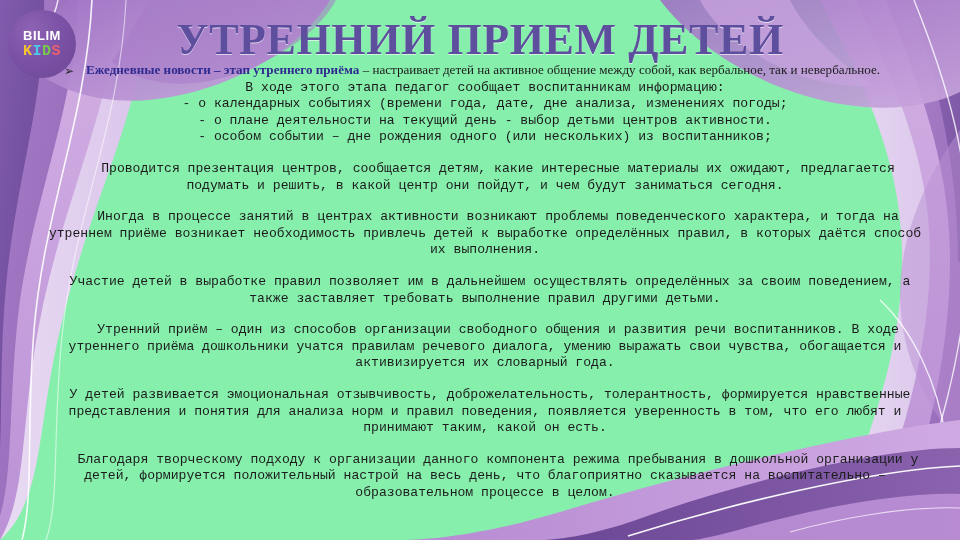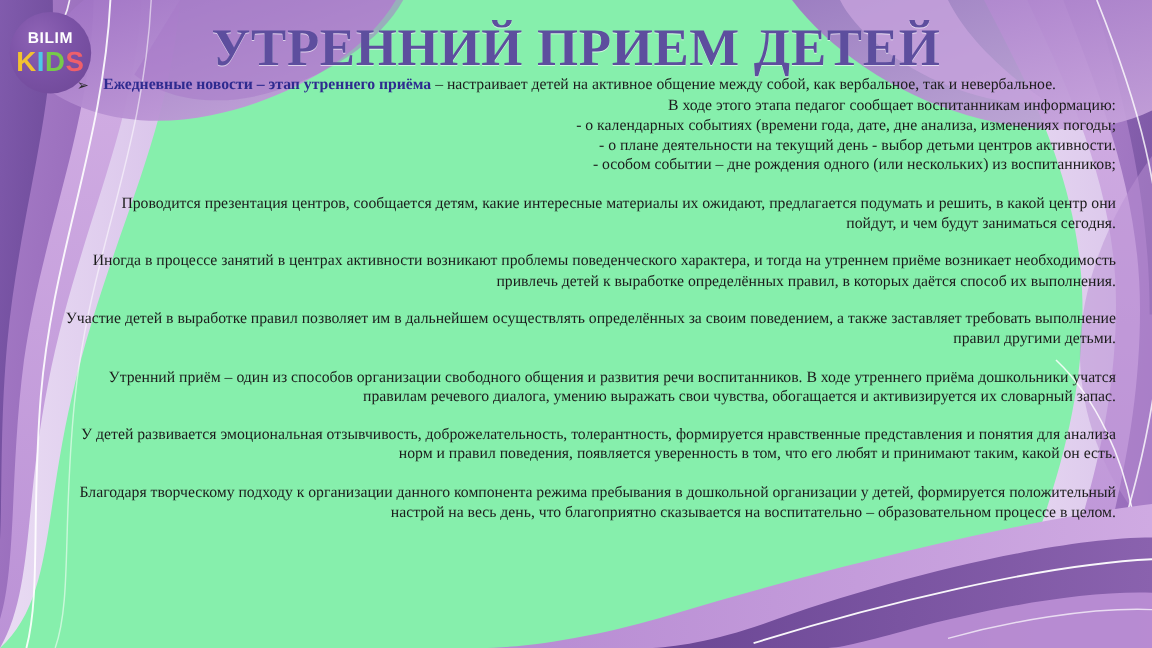--- a/index.html
+++ b/index.html
@@ -44,23 +44,23 @@
   }
   #logo .bilim {
     font-family: "Liberation Sans", "DejaVu Sans", sans-serif;
     font-weight: bold;
     font-size: 13px;
     letter-spacing: 0.5px;
     color: #ffffff;
     margin-bottom: 2px;
   }
   #logo .kids {
-    font-family: Liberation Sans, sans-serif;
-    font-weight: bold;
-    font-size: 23px;
+    font-family: Liberation Mono, monospace;
+    font-weight: bold;
+    font-size: 15px;
     letter-spacing: 0.5px;
   }
   #logo .kids span:nth-child(1) { color: #f2c230; }
   #logo .kids span:nth-child(2) { color: #4cc9e8; }
   #logo .kids span:nth-child(3) { color: #76c94a; }
   #logo .kids span:nth-child(4) { color: #ef5f6b; }
 
   
   #title {
     position: absolute;
@@ -83,21 +83,22 @@
     left: 40px;
     top: 62px;
     width: 890px;
     z-index: 4;
     color: #1c1c1c;
     font-size: 13.1px;
     line-height: 16.6px;
   }
   .para {
     margin: 0 0 2px 0;
-    text-align: right;
+    text-align: center;
+    font-family: Liberation Mono, monospace;
   }
   .spaced { margin-top: 15px; }
   .indent { text-indent: 26px; }
   .indent-sm { text-indent: 10px; }
 
   .bullet-row {
     position: relative;
     padding-left: 46px;
     margin-bottom: 1px;
   }
@@ -198,18 +199,18 @@
     </div>
 
     <p class="para list-line"> В ходе этого этапа педагог сообщает воспитанникам информацию:</p>
     <p class="para list-line">- о календарных  событиях (времени года, дате, дне анализа, изменениях погоды;</p>
     <p class="para list-line">- о плане деятельности на текущий день - выбор детьми центров активности.</p>
     <p class="para list-line">- особом событии – дне рождения одного (или нескольких) из воспитанников;</p>
 
     <p class="para spaced indent">Проводится презентация центров,  сообщается детям, какие интересные материалы их ожидают, предлагается подумать и решить, в какой центр они пойдут, и чем будут заниматься сегодня.</p>
     <p class="para spaced indent">Иногда в процессе занятий в центрах активности возникают проблемы поведенческого характера, и тогда на утреннем приёме возникает необходимость привлечь детей к выработке определённых правил,  в которых даётся способ их выполнения.</p>
     <p class="para spaced indent-sm">Участие детей в выработке правил позволяет им в дальнейшем осуществлять определённых за своим поведением,  а также заставляет требовать выполнение правил другими детьми.</p>
-    <p class="para spaced indent">Утренний приём – один из способов организации  свободного общения и развития речи воспитанников.  В ходе утреннего приёма дошкольники  учатся правилам речевого диалога, умению выражать свои чувства, обогащается и активизируется их словарный запас.</p>
+    <p class="para spaced indent">Утренний приём – один из способов организации  свободного общения и развития речи воспитанников.  В ходе утреннего приёма дошкольники  учатся правилам речевого диалога, умению выражать свои чувства, обогащается и активизируется их словарный года.</p>
     <p class="para spaced indent-sm">У детей развивается эмоциональная отзывчивость, доброжелательность, толерантность, формируется нравственные представления и понятия для анализа норм  и правил поведения, появляется уверенность в том, что его любят и принимают таким, какой он есть.</p>
     <p class="para spaced indent">Благодаря творческому подходу к организации  данного компонента режима пребывания в дошкольной организации  у детей, формируется положительный настрой на весь день, что благоприятно  сказывается на воспитательно – образовательном процессе в целом.</p>
   </div>
 
 </div>
 
 </body></html>

